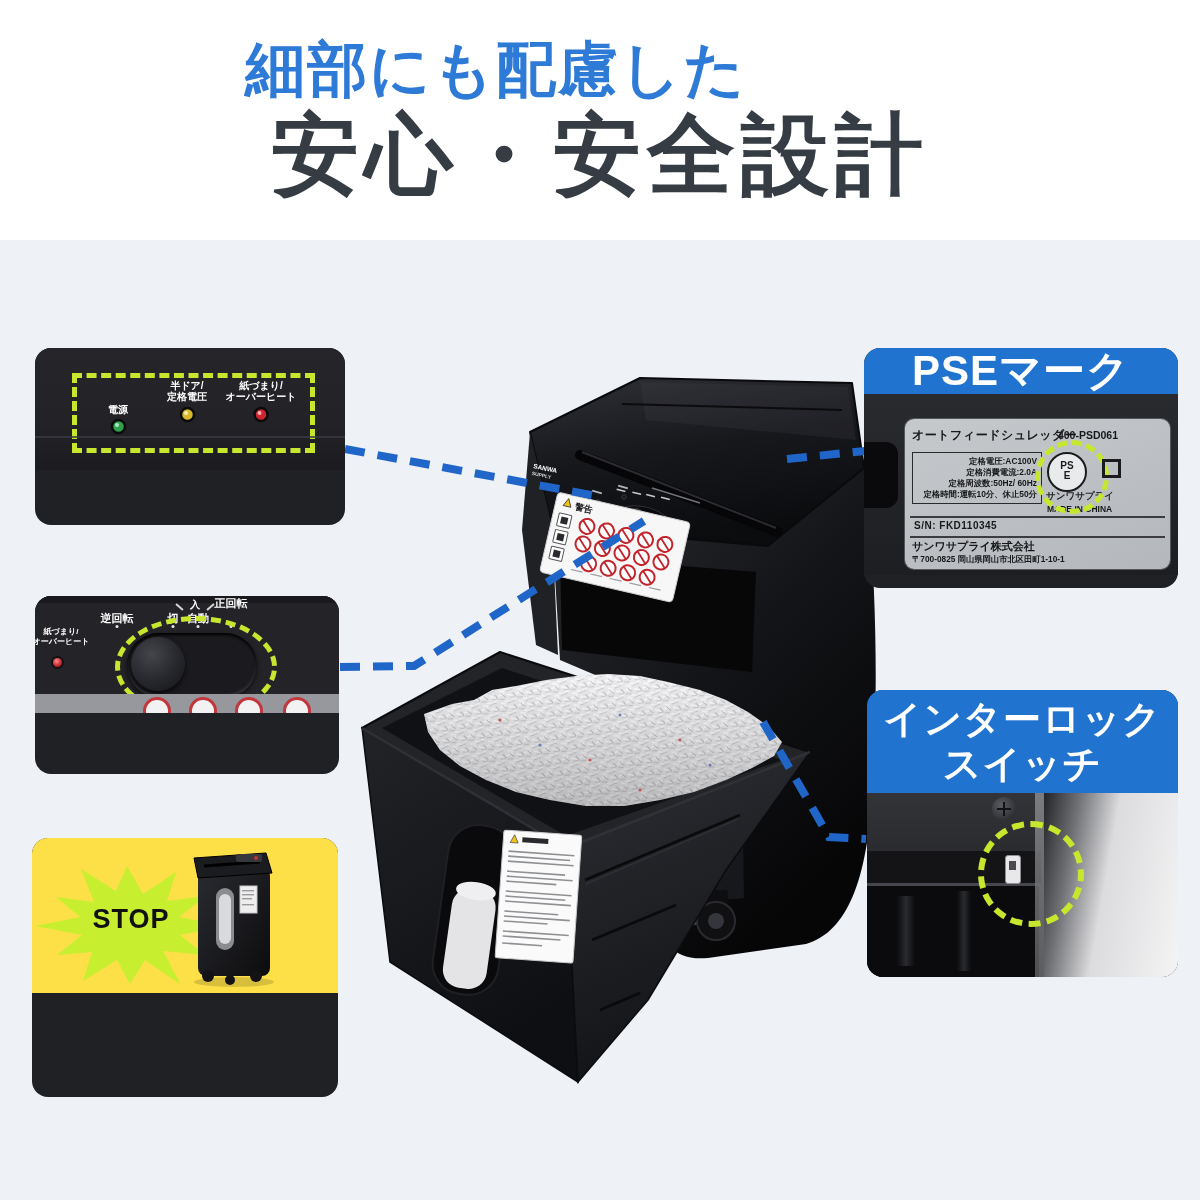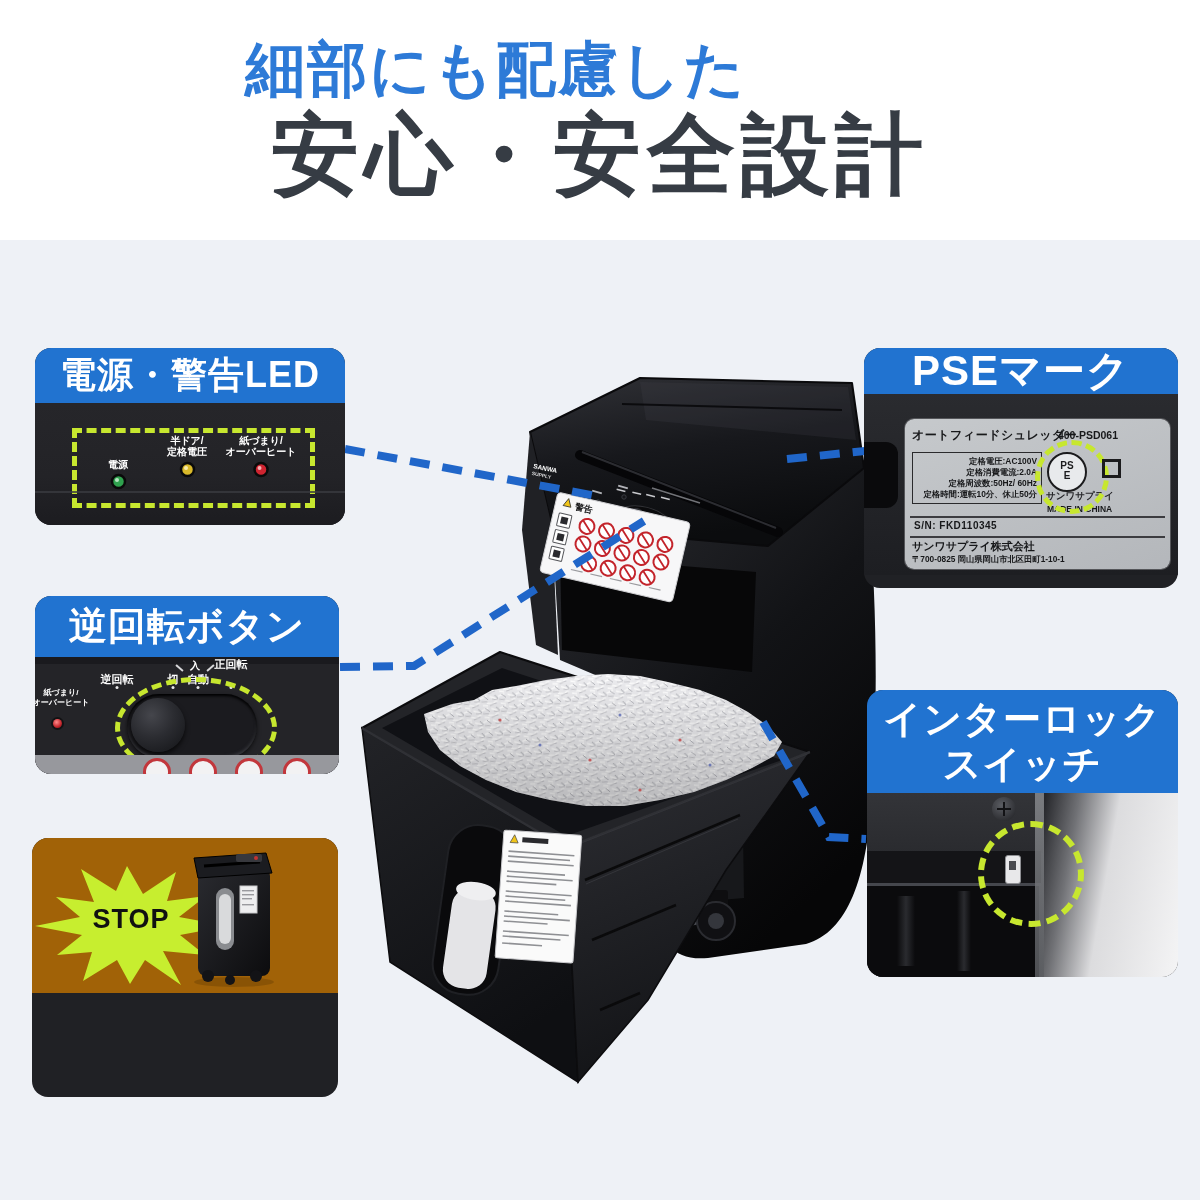--- a/index.html
+++ b/index.html
@@ -98,21 +98,21 @@
   #lock-screw:before,#lock-screw:after{content:"";position:absolute;left:50%;top:50%;background:#121215;}
   #lock-screw:before{width:14px;height:2px;transform:translate(-50%,-50%);}
   #lock-screw:after{width:2px;height:14px;transform:translate(-50%,-50%);}
   #lock-switch{left:138px;top:62px;width:14px;height:27px;background:#e8e8ea;border:1px solid #8f9094;
                border-radius:3px;}
   #lock-switch i{position:absolute;left:3px;top:5px;width:7px;height:9px;background:#4a4b50;display:block;}
   #lock-hl{left:111px;top:28px;width:94px;height:94px;border:6px dashed var(--hl);border-radius:50%;}
   
   #co-auto{left:32px;top:838px;width:306px;height:259px;}
   #co-auto .c-head{height:104px;font-size:38px;}
-  #co-auto .photo{height:155px;background:#a16207;}
+  #co-auto .photo{height:155px;background:#fde047;}
   #stop-star{left:3px;top:18px;}
   #stop-text{left:24px;top:66px;width:150px;text-align:center;font-size:27px;font-weight:900;
              letter-spacing:1px;color:#111;}
   #mini-shredder{left:158px;top:8px;}
 </style>
 </head>
 <body>
 
 <div class="abs" id="top-band"></div>
 <div class="abs" id="title1">細部にも配慮した</div>
@@ -298,21 +298,20 @@
 
   <g stroke="#2066c9" stroke-width="8" fill="none" stroke-dasharray="20 13">
     <path d="M345,449 L602,497"></path>
     <path d="M787,459 L865,451"></path>
     <path d="M340,667 L414,666 L644,521"></path>
     <path d="M763,722 L829,837 L866,839"></path>
   </g>
 </svg>
 
 <div class="callout" id="co-power">
-  <div class="c-head">電源・警告LED</div>
   <div class="photo">
     <div class="abs" id="led-frame"></div>
     <div class="led-group" style="left:83px;top:44px;">
       <span>電源</span>
       <svg class="led-dot" width="17" height="17">
         <circle cx="8.5" cy="8.5" r="6.5" stroke="#0a0a0a" stroke-width="2.5" fill="#2fa14e"></circle>
         <circle cx="7" cy="7" r="2" fill="#d8f5de" opacity="0.8"></circle>
       </svg>
     </div>
     <div class="led-group" style="left:152px;top:20px;">
@@ -329,21 +328,20 @@
       <svg class="led-dot" width="17" height="17">
         <circle cx="8.5" cy="8.5" r="6.5" stroke="#0a0a0a" stroke-width="2.5" fill="#cf2430"></circle>
         <circle cx="7" cy="7" r="2" fill="#ffd7d7" opacity="0.8"></circle>
       </svg>
     </div>
     <div class="abs" id="panel-seam"></div>
   </div>
 </div>
 
 <div class="callout" id="co-rev">
-  <div class="c-head">逆回転ボタン</div>
   <div class="photo">
     <div class="abs" id="rev-topstrip"></div>
     <div class="abs" id="sw-in">入</div>
     <div class="abs in-tick" style="left:140px;top:10px;transform:rotate(40deg);"></div>
     <div class="abs in-tick" style="left:171px;top:10px;transform:rotate(-40deg);"></div>
     <div class="sw-label" style="left:82px;top:15px;">逆回転</div>
     <div class="sw-label" style="left:138px;top:15px;">切</div>
     <div class="sw-label" style="left:163px;top:15px;text-align:right;">自動</div>
     <div class="sw-label" style="left:196px;top:0;">正回転</div>
     <div class="sw-dot" style="left:82px;top:29px;"></div>

